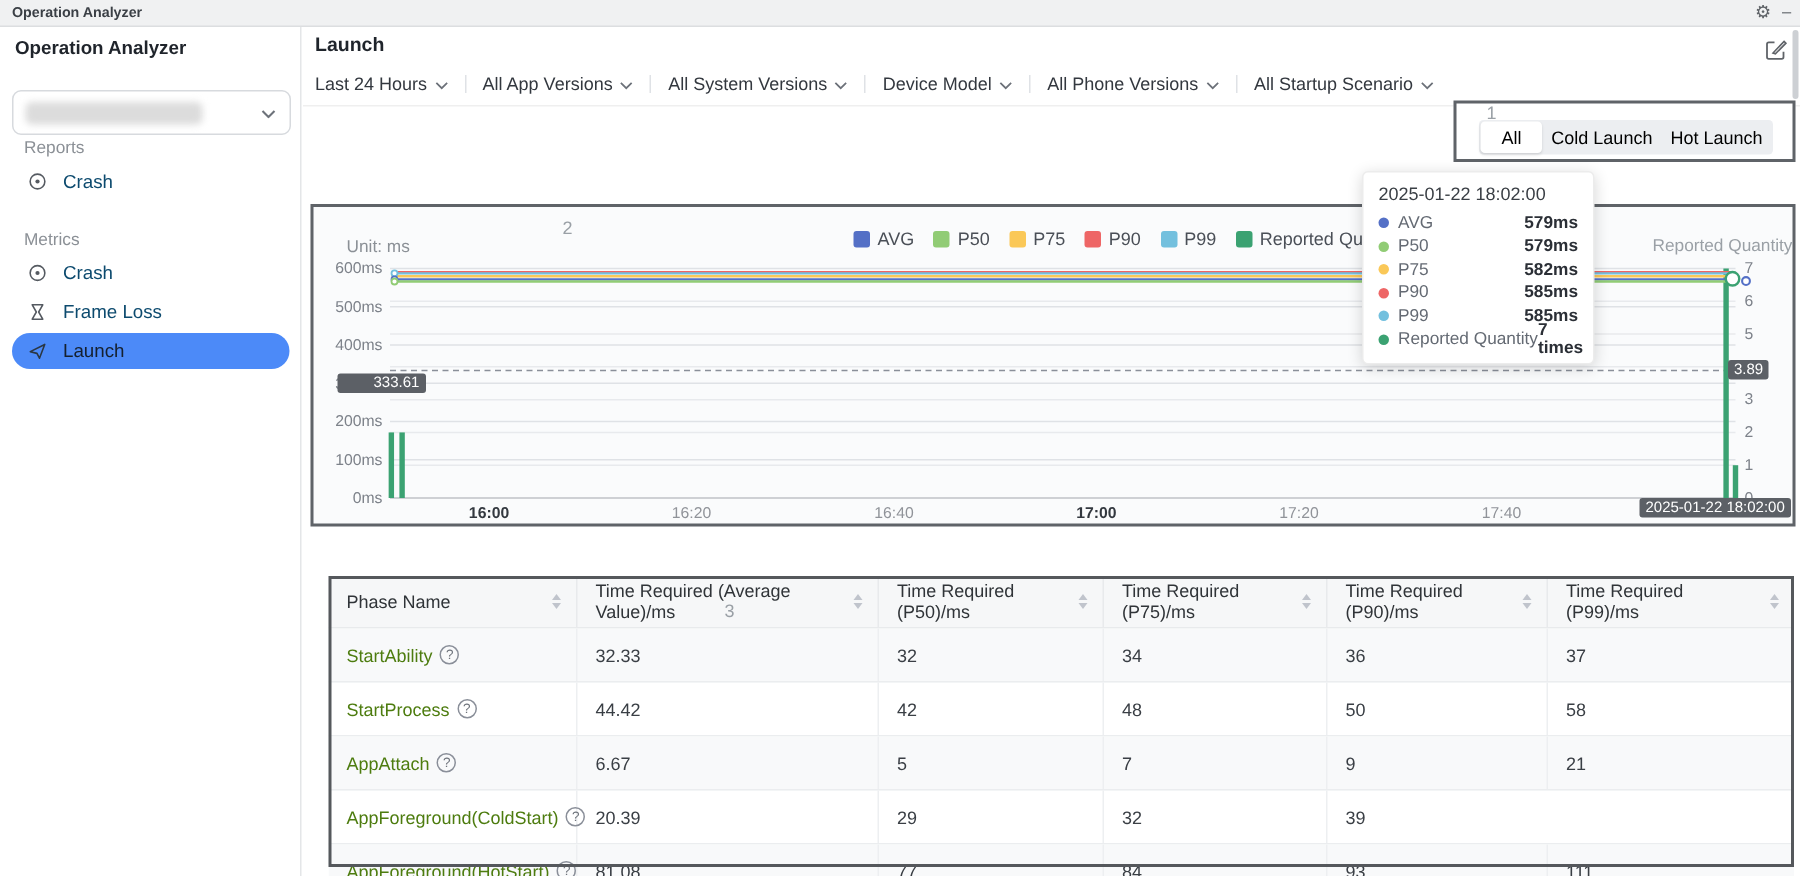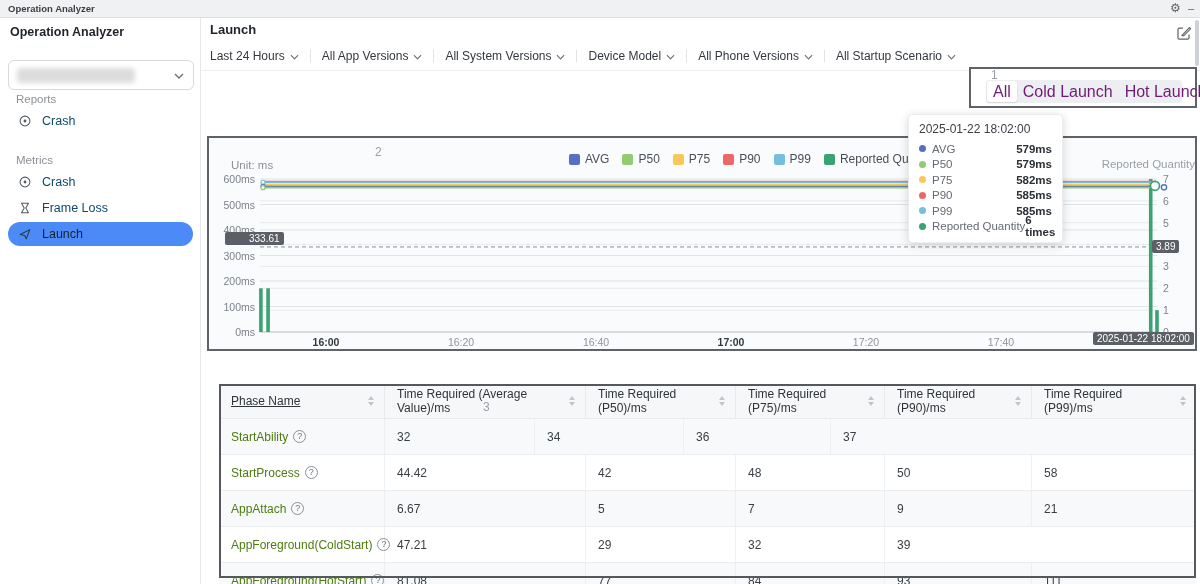--- a/index.html
+++ b/index.html
@@ -46,22 +46,22 @@
   .box1 { position:absolute; left:969px; top:67px; width:228px; height:41px;
           border:2px solid #5f6368; background:#fff; }
   .box2 { position:absolute; left:207px; top:136px; width:990px; height:215px;
           border:2px solid #5f6368; background:#fafbfc; }
   .box3 { position:absolute; left:219px; top:384px; width:977px; height:194px;
           border:2px solid #55585c; pointer-events:none; z-index:15; }
 
   
   .segctl { position:absolute; left:15px; top:11px; width:196px; height:23px; background:#eceef1;
             border-radius:3px; display:flex; padding:1px; }
-  .seg { flex:1; display:flex; align-items:center; justify-content:center; font-size:16px;
-         color:#701a75; border-radius:3px; cursor:pointer; white-space:nowrap; padding:0 6px; }
+  .seg { flex:1; display:flex; align-items:center; justify-content:center; font-size:12px;
+         color:#000000; border-radius:3px; cursor:pointer; white-space:nowrap; padding:0 6px; }
   .seg.selected { background:#fff; box-shadow:0 1px 2px rgba(0,0,0,.12); }
 
   
   .chart-unit { position:absolute; left:22px; top:21px; font-size:11.5px; color:#8b9096; }
   .legend { position:absolute; left:360px; top:14px; display:flex; align-items:center; }
   .legend-item { display:flex; align-items:center; margin-right:13px; cursor:pointer; }
   .legend-swatch { width:11px; height:11px; border-radius:2px; margin-right:5px; }
   .legend-label { font-size:12px; color:#4a4f57; }
   .raxis-title { position:absolute; left:880px; top:20px; width:106px; text-align:right;
                  font-size:11.5px; color:#9aa0a6; }
@@ -305,21 +305,21 @@
       <div class="ytick-r" style="top: 144.286px;">2</div>
       <div class="ytick-r" style="top: 166.143px;">1</div>
       <div class="ytick-r" style="top: 188px;">0</div>
       <div class="xtick bold" style="left: 117.019px;">16:00</div>
       <div class="xtick" style="left: 252.018px;">16:20</div>
       <div class="xtick" style="left: 387.016px;">16:40</div>
       <div class="xtick bold" style="left: 522.015px;">17:00</div>
       <div class="xtick" style="left: 657.013px;">17:20</div>
       <div class="xtick" style="left: 792.012px;">17:40</div>
     </div>
-  <span class="badge" id="badge-left" style="left: 16px; top: 94px; padding-left: 24px;">333.61</span>
+  <span class="badge" id="badge-left" style="left: 16px; top: 111px; padding-left: 24px;">333.61</span>
   <span class="badge" id="badge-right" style="left: 943px; top: 102.429px;">3.89</span>
   <span class="badge badge-x" style="left:884px;">2025-01-22 18:02:00</span>
 </div>
 
 <div class="tooltip">
   <div class="tooltip-title">2025-01-22 18:02:00</div>
   <div id="tooltip-rows">
       <div class="tt-row">
         <span class="tt-dot" style="background: rgb(84, 112, 198);"></span>
         <span class="tt-label">AVG</span>
@@ -341,28 +341,28 @@
         <span class="tt-value">585ms</span>
       </div>
       <div class="tt-row">
         <span class="tt-dot" style="background: rgb(115, 192, 222);"></span>
         <span class="tt-label">P99</span>
         <span class="tt-value">585ms</span>
       </div>
       <div class="tt-row">
         <span class="tt-dot" style="background: rgb(59, 162, 114);"></span>
         <span class="tt-label">Reported Quantity</span>
-        <span class="tt-value">6 times</span>
+        <span class="tt-value">7 times</span>
       </div>
     </div>
 </div>
 
 <div class="datatable" id="datatable">
     <div class="t-header">
-      <div class="t-hcell" style="width: 166px; flex: 0 0 166px; text-decoration: underline;">
+      <div class="t-hcell" style="width: 166px; flex: 0 0 166px;">
         <span class="htext">Phase Name</span>
         <span class="sorter">
           <span class="tri up"></span>
           <span class="tri down"></span>
         </span>
       </div>
       <div class="t-hcell" style="width: 201px; flex: 0 0 201px;">
         <span class="htext">Time Required (Average Value)/ms</span>
         <span class="sorter">
           <span class="tri up"></span>
@@ -396,20 +396,21 @@
           <span class="tri up"></span>
           <span class="tri down"></span>
         </span>
       </div>
     </div>
     <div class="t-row odd">
       <div class="t-cell" style="width: 166px; flex: 0 0 166px;">
         <span class="phase-link">StartAbility</span>
         <span class="q-icon">?</span>
       </div>
+      <div class="t-cell" style="width: 201px; flex: 0 0 201px;">32.33</div>
       <div class="t-cell" style="width: 150px; flex: 0 0 150px;">32</div>
       <div class="t-cell" style="width: 149px; flex: 0 0 149px;">34</div>
       <div class="t-cell" style="width: 147px; flex: 0 0 147px;">36</div>
       <div class="t-cell" style="width: 164px; flex: 0 0 164px;">37</div>
     </div>
     <div class="t-row">
       <div class="t-cell" style="width: 166px; flex: 0 0 166px;">
         <span class="phase-link">StartProcess</span>
         <span class="q-icon">?</span>
       </div>
@@ -428,21 +429,21 @@
       <div class="t-cell" style="width: 150px; flex: 0 0 150px;">5</div>
       <div class="t-cell" style="width: 149px; flex: 0 0 149px;">7</div>
       <div class="t-cell" style="width: 147px; flex: 0 0 147px;">9</div>
       <div class="t-cell" style="width: 164px; flex: 0 0 164px;">21</div>
     </div>
     <div class="t-row">
       <div class="t-cell" style="width: 166px; flex: 0 0 166px;">
         <span class="phase-link">AppForeground(ColdStart)</span>
         <span class="q-icon">?</span>
       </div>
-      <div class="t-cell" style="width: 201px; flex: 0 0 201px;">47.21</div>
+      <div class="t-cell" style="width: 201px; flex: 0 0 201px;">20.39</div>
       <div class="t-cell" style="width: 150px; flex: 0 0 150px;">29</div>
       <div class="t-cell" style="width: 149px; flex: 0 0 149px;">32</div>
       <div class="t-cell" style="width: 164px; flex: 0 0 164px;">39</div>
     </div>
     <div class="t-row odd">
       <div class="t-cell" style="width: 166px; flex: 0 0 166px;">
         <span class="phase-link">AppForeground(HotStart)</span>
         <span class="q-icon">?</span>
       </div>
       <div class="t-cell" style="width: 201px; flex: 0 0 201px;">81.08</div>

